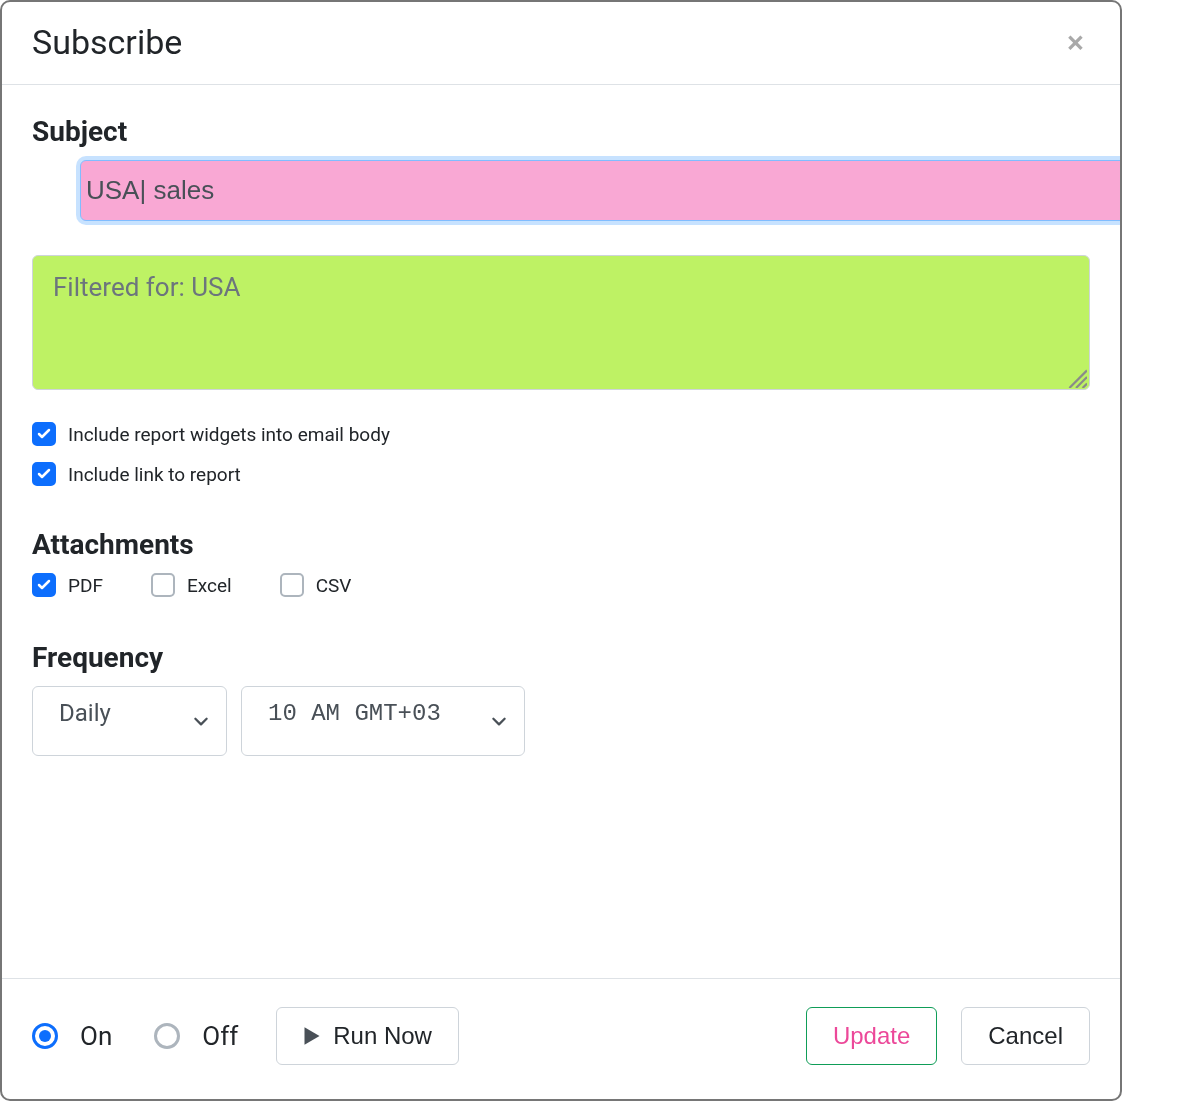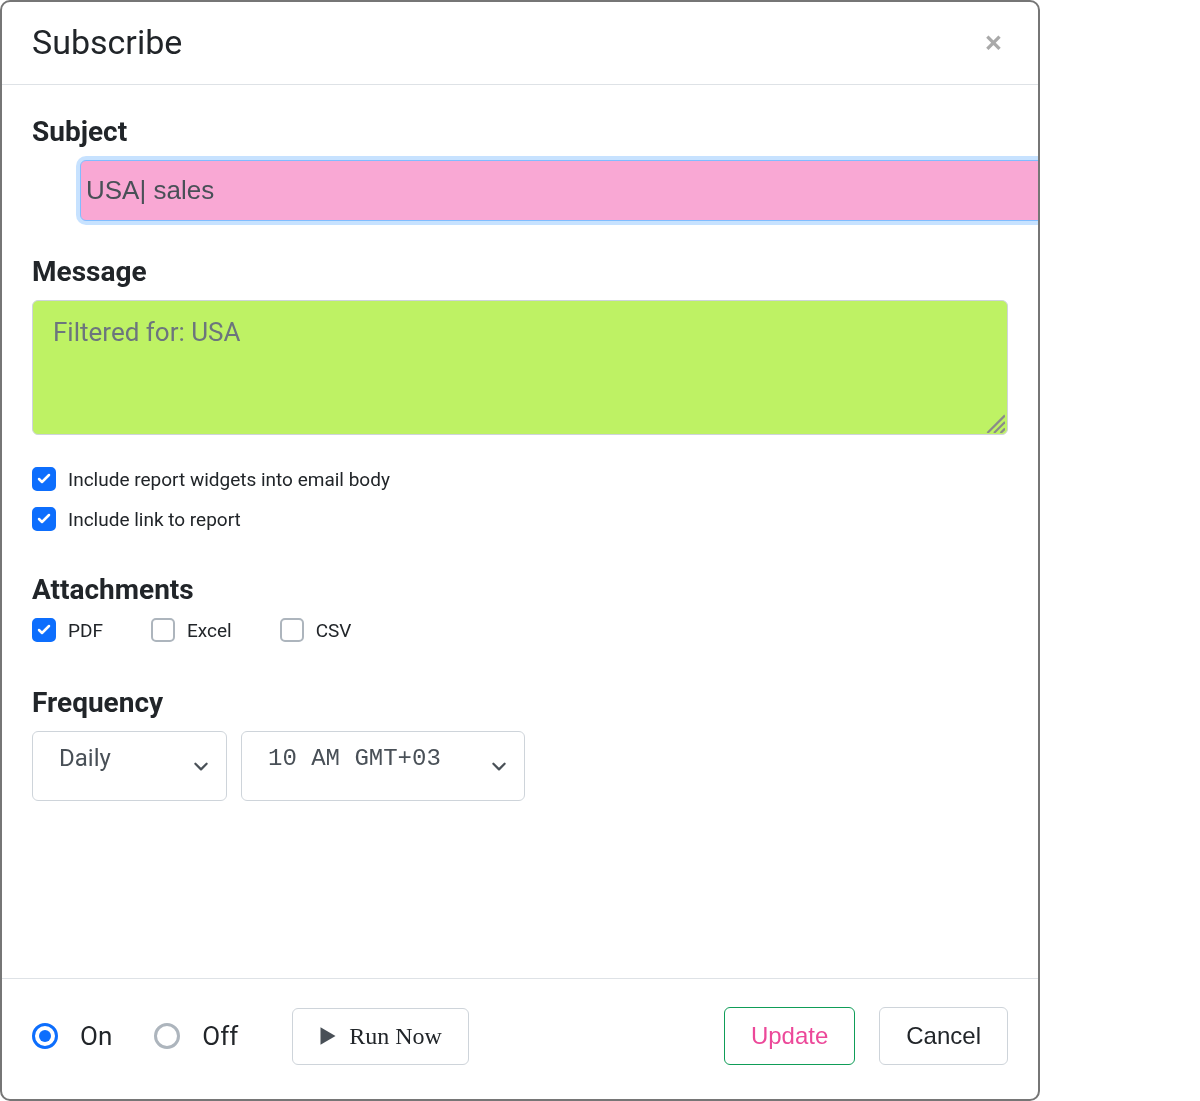--- a/index.html
+++ b/index.html
@@ -5,21 +5,21 @@
   * { box-sizing: border-box; }
   body {
     margin: 0;
     font-family: -apple-system, BlinkMacSystemFont, "Segoe UI", Roboto, "Helvetica Neue", Arial, sans-serif;
     background: #fff;
     color: #212529;
     width: 1200px;
     height: 1101px;
   }
   .modal {
-    width: 1040px;
+    width: 1122px;
     height: 1101px;
     border: 2px solid #767676;
     border-radius: 10px;
     display: flex;
     flex-direction: column;
     background: #fff;
     overflow: hidden;
   }
   .modal-header {
     padding: 20px 30px 22px 30px;
@@ -178,41 +178,40 @@
     background: #fff;
     border-radius: 6px;
     padding: 14px 26px;
     font-size: 24px;
     cursor: pointer;
     display: inline-flex;
     align-items: center;
     gap: 12px;
     color: #212529;
   }
-  .btn.run { margin-left: 30px; font-family: Liberation Serif, serif; }
+  .btn.run { margin-left: 14px; }
   .footer-spacer { flex: 1; }
   .btn.primary { border-color: #0f9d58; color: #ec4899; }
   .play-icon { width: 18px; height: 20px; }
 </style>
 </head>
 <body>
 
 <div class="modal">
 
   <div class="modal-header">
     <div class="modal-title">Subscribe</div>
     <div class="close-icon">×</div>
   </div>
 
   <div class="modal-body">
 
     <div class="section-label">Subject</div>
     <input class="text-input" type="text" value="USA| sales" style="">
 
-    <div class="section-label">Message</div>
     <div class="textarea-wrap">
       <textarea class="textarea" style="">Filtered for: USA</textarea>
       <svg class="resize-handle" viewBox="0 0 20 20">
         <line x1="4" y1="20" x2="20" y2="4" stroke="#8a8a8a" stroke-width="2"></line>
         <line x1="10" y1="20" x2="20" y2="10" stroke="#8a8a8a" stroke-width="2"></line>
         <line x1="16" y1="20" x2="20" y2="16" stroke="#8a8a8a" stroke-width="2"></line>
       </svg>
     </div>
 
     <div class="check-row">

